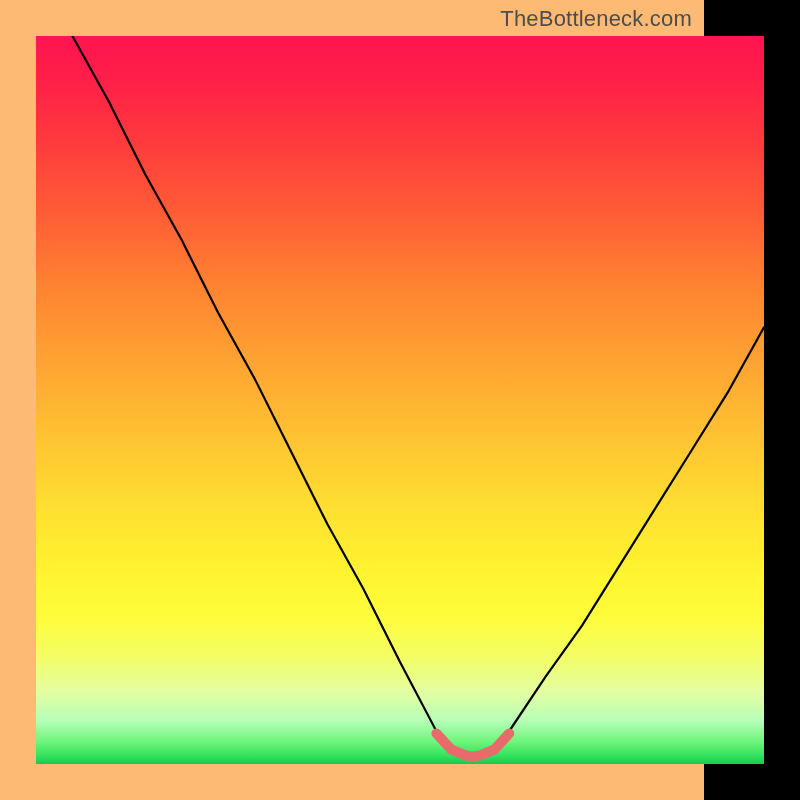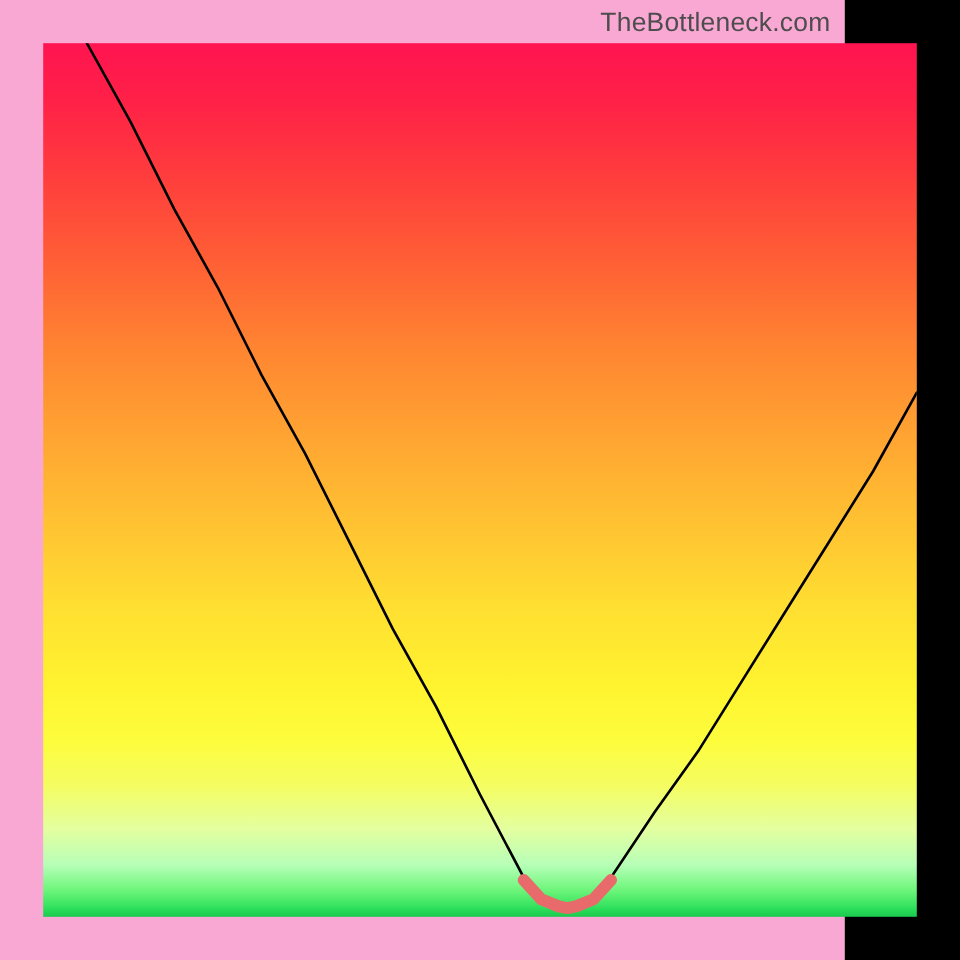--- a/index.html
+++ b/index.html
@@ -8,21 +8,21 @@
     width: 800px;
     height: 800px;
     overflow: hidden;
     background: #000;
     font-family: Arial, Helvetica, sans-serif;
   }
   .frame {
     position: relative;
     width: 704px;
     height: 800px;
-    background: #f9a8d4;
+    background: #fdba74;
   }
   .plot-area {
     position: absolute;
     left: 36px;
     top: 36px;
     width: 728px;
     height: 728px;
     
     background: linear-gradient(
       to bottom,

